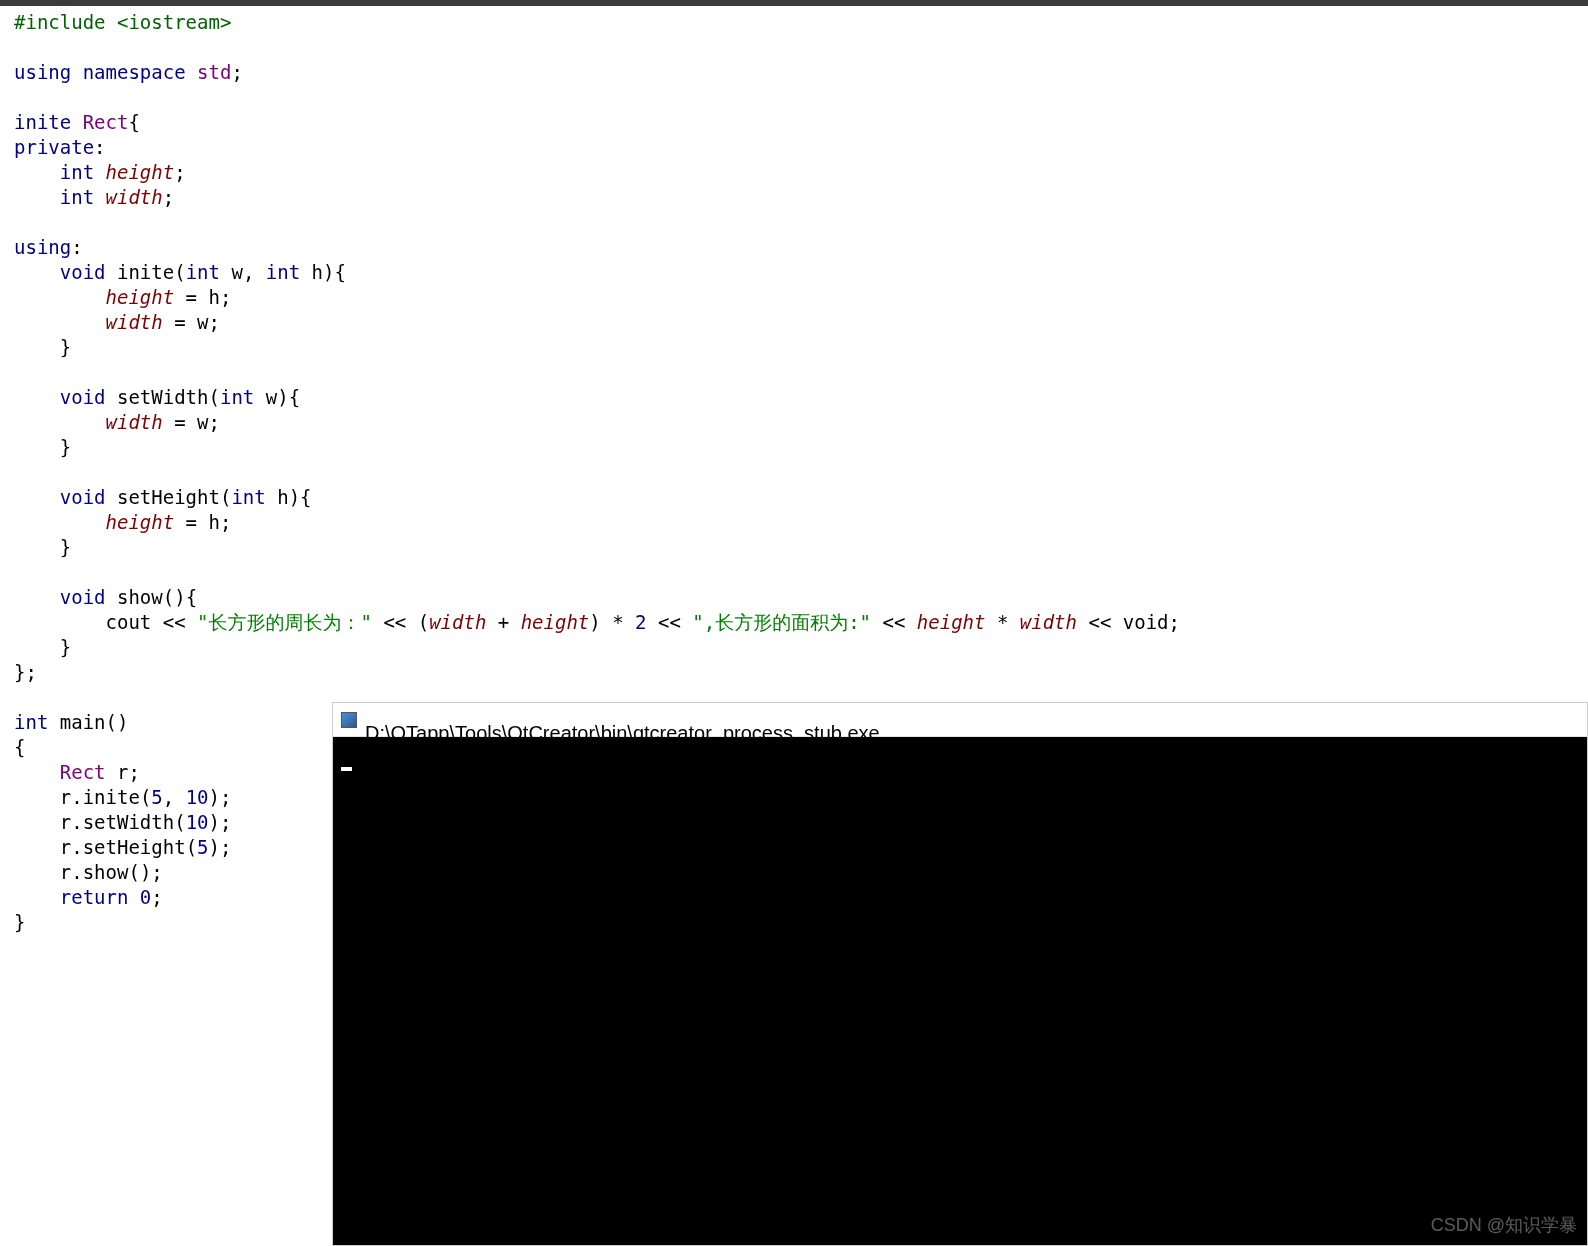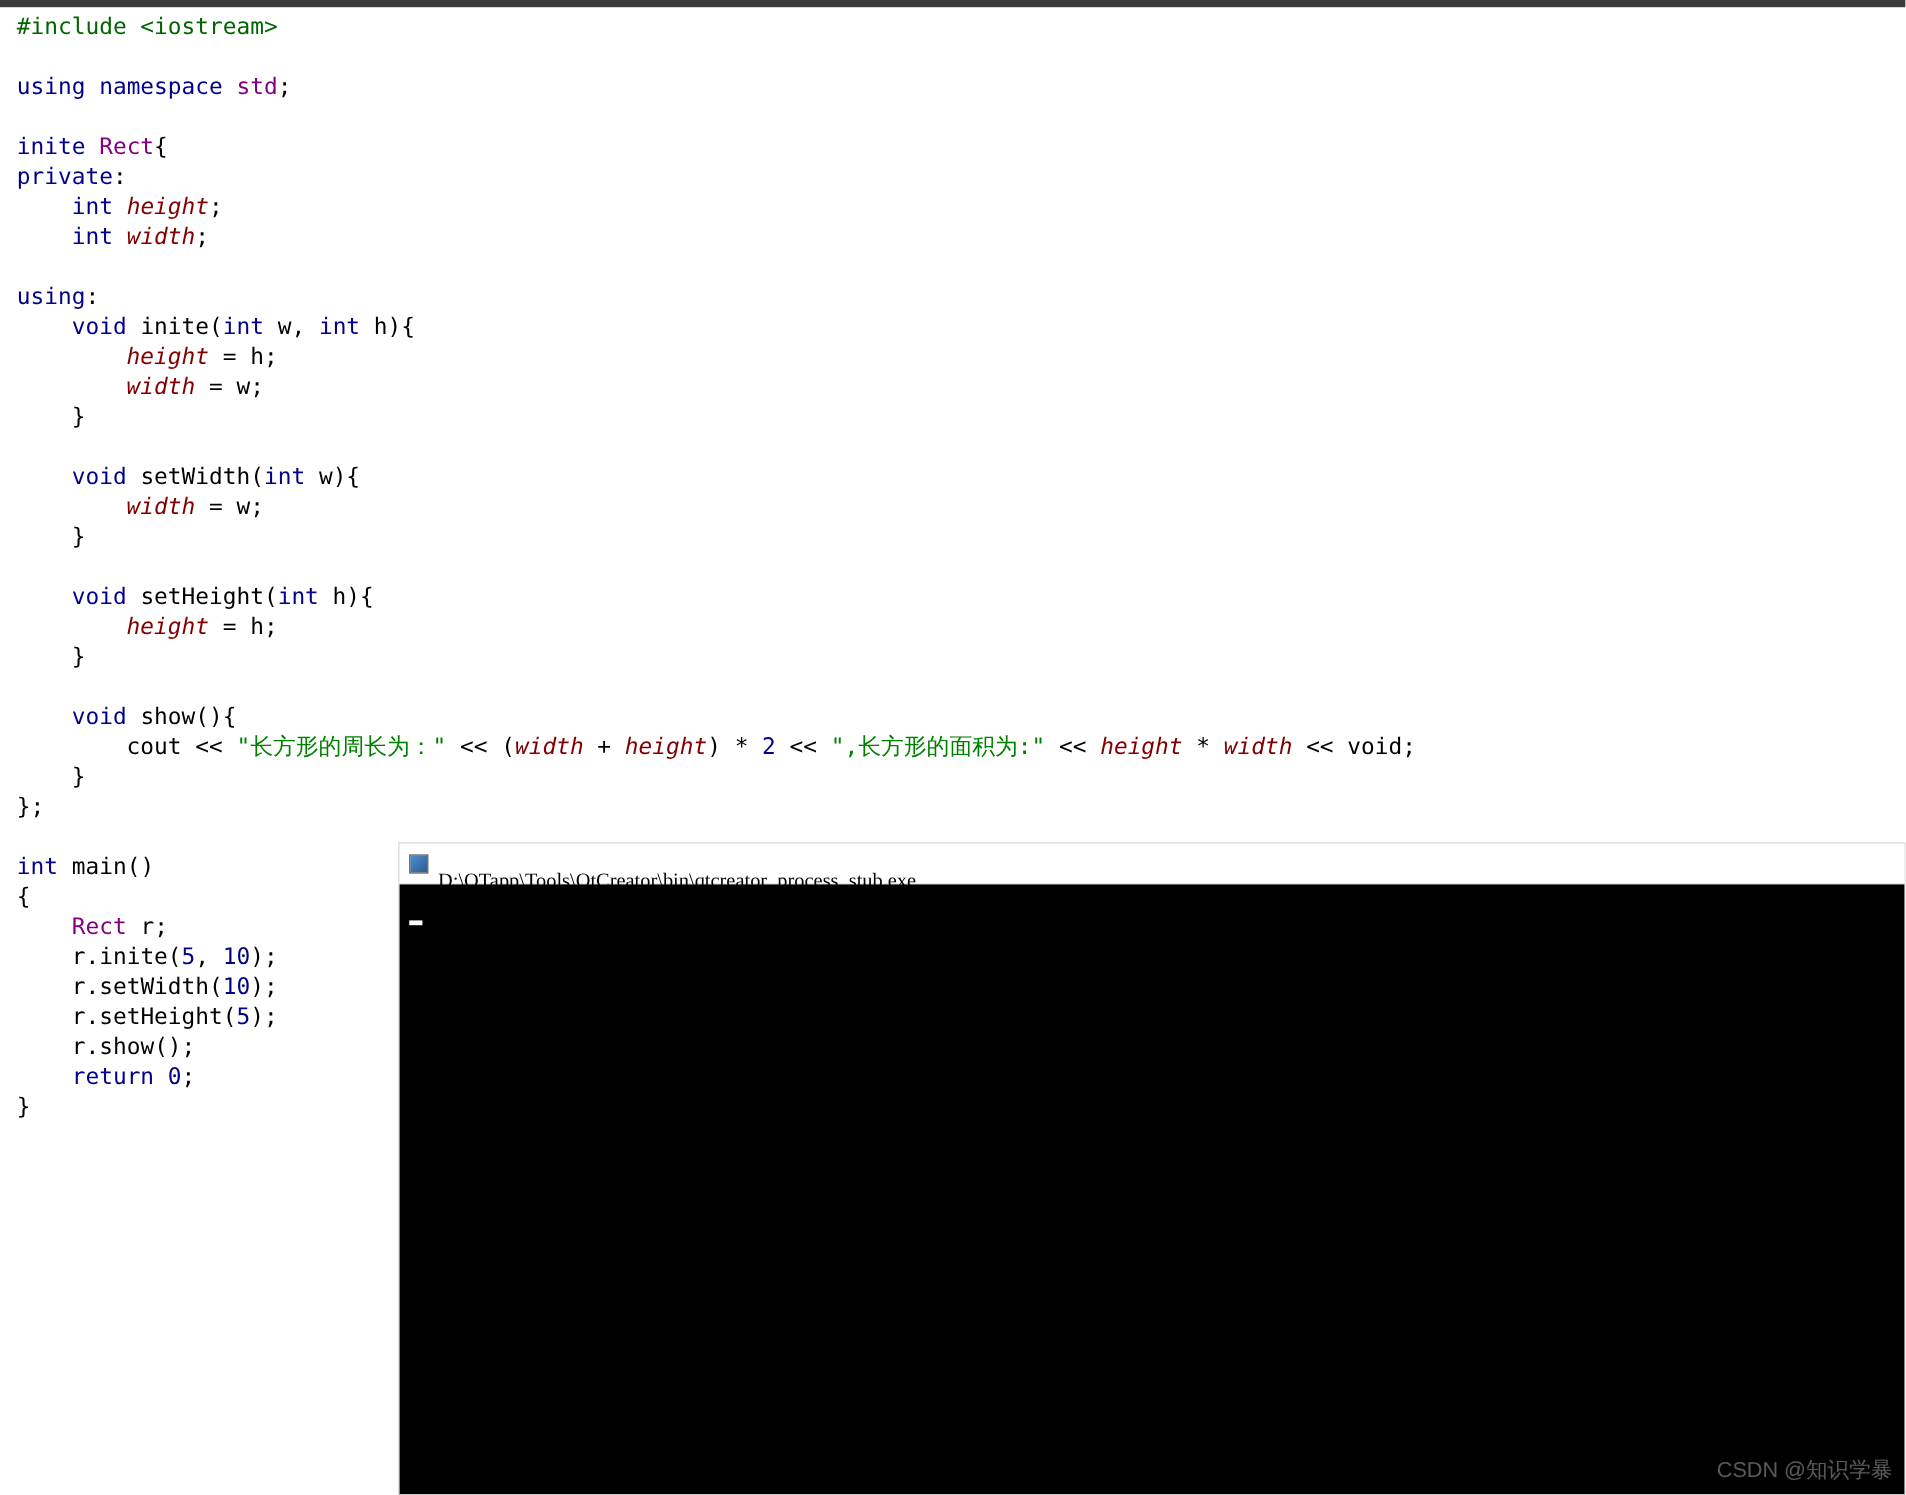--- a/index.html
+++ b/index.html
@@ -53,22 +53,22 @@
       border-bottom: 1px solid #e5e5e5;
     }
     .console-icon {
       width: 16px;
       height: 16px;
       background: linear-gradient(135deg, #4a90d9, #2e5c8a);
       border: 1px solid #555;
       flex-shrink: 0;
     }
     .console-title {
-      font-family: Liberation Serif, serif;
-      font-size: 17px;
+      font-family: Liberation Sans, sans-serif;
+      font-size: 20px;
       color: #000;
       white-space: nowrap;
       margin-top: 28px;
     }
     .console-body {
       flex: 1;
       background: #000000;
       color: #e8e8e8;
       font-family: "NSimSun", "SimSun", monospace;
       font-size: 22px;

